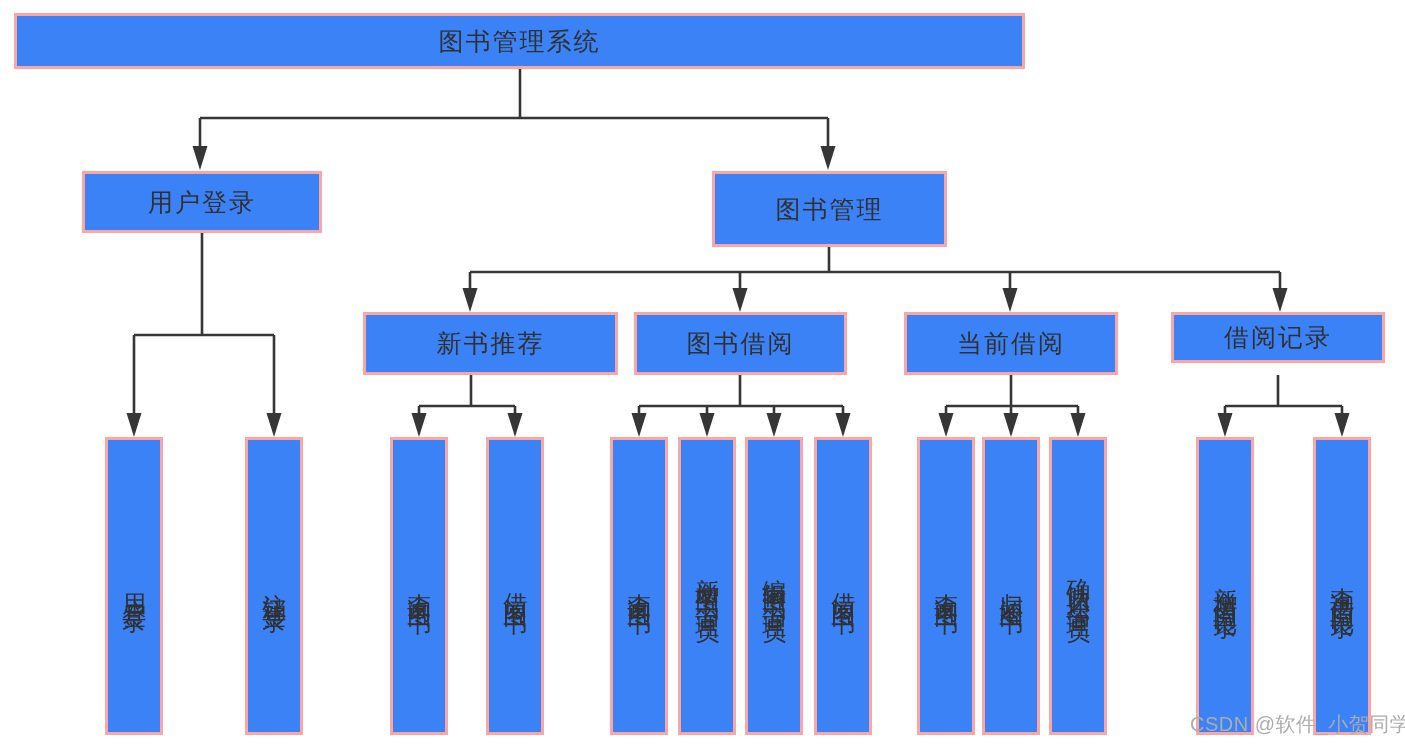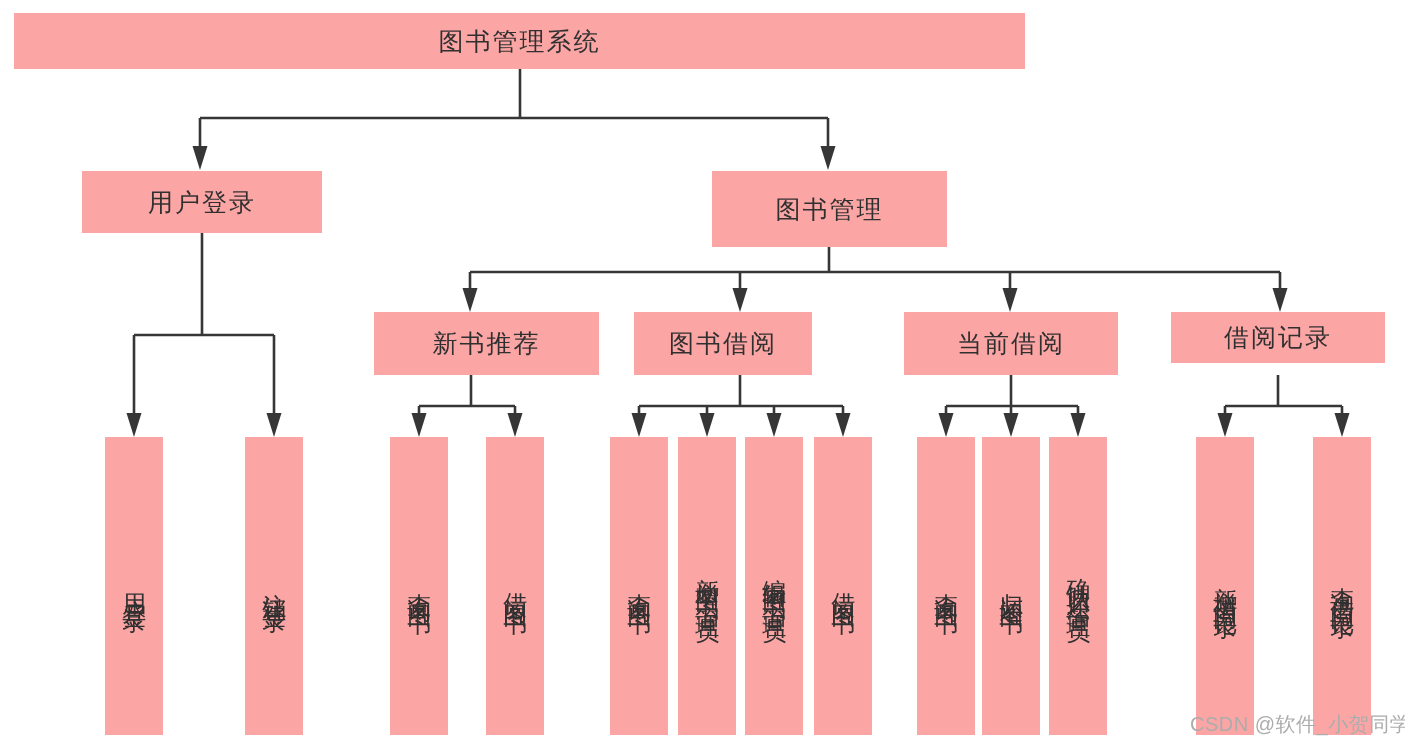--- a/index.html
+++ b/index.html
@@ -7,21 +7,21 @@
     position:relative;
     width:1405px;height:747px;
     background:#ffffff;
     font-family:"Liberation Sans","DejaVu Sans",sans-serif;
     overflow:hidden;
   }
   .box{
     position:absolute;
     box-sizing:border-box;
     border:3px solid #fca5a5;
-    background:#fca5a5;
+    background:#3b82f6;
     display:flex;
     align-items:center;
     justify-content:center;
     color:#303030;
     z-index:2;
   }
   .h-box{
     font-size:25px;
     letter-spacing:2px;
     white-space:nowrap;
@@ -97,22 +97,22 @@
     <path d="M1278 375 L1278 406 M1225 406 L1342 406 M1225 406 L1225 416 M1342 406 L1342 416"></path>
     <polygon points="1217.5,413 1232.5,413 1225,437"></polygon>
     <polygon points="1334.5,413 1349.5,413 1342,437"></polygon>
   </svg>
 
   <div class="box h-box" style="left:14px;top:13px;width:1011px;height:56px;">图书管理系统</div>
 
   <div class="box h-box" style="left:82px;top:171px;width:240px;height:62px;">用户登录</div>
   <div class="box h-box" style="left:712px;top:171px;width:235px;height:76px;">图书管理</div>
 
-  <div class="box h-box" style="left:374px;top:312px;width:225px;height:63px;">新书推荐</div>
-  <div class="box h-box" style="left:634px;top:312px;width:178px;height:63px;">图书借阅</div>
+  <div class="box h-box" style="left:363px;top:312px;width:255px;height:63px;">新书推荐</div>
+  <div class="box h-box" style="left:634px;top:312px;width:213px;height:63px;">图书借阅</div>
   <div class="box h-box" style="left:904px;top:312px;width:214px;height:63px;">当前借阅</div>
   <div class="box h-box" style="left:1171px;top:312px;width:214px;height:51px;">借阅记录</div>
 
   <div class="box v-box" style="left:105px;top:437px;width:58px;height:298px;">用户登录</div>
   <div class="box v-box" style="left:245px;top:437px;width:58px;height:298px;">注销登录</div>
 
   <div class="box v-box" style="left:390px;top:437px;width:58px;height:298px;">查询图书</div>
   <div class="box v-box" style="left:486px;top:437px;width:58px;height:298px;">借阅图书</div>
 
   <div class="box v-box" style="left:610px;top:437px;width:58px;height:298px;">查询图书</div>

